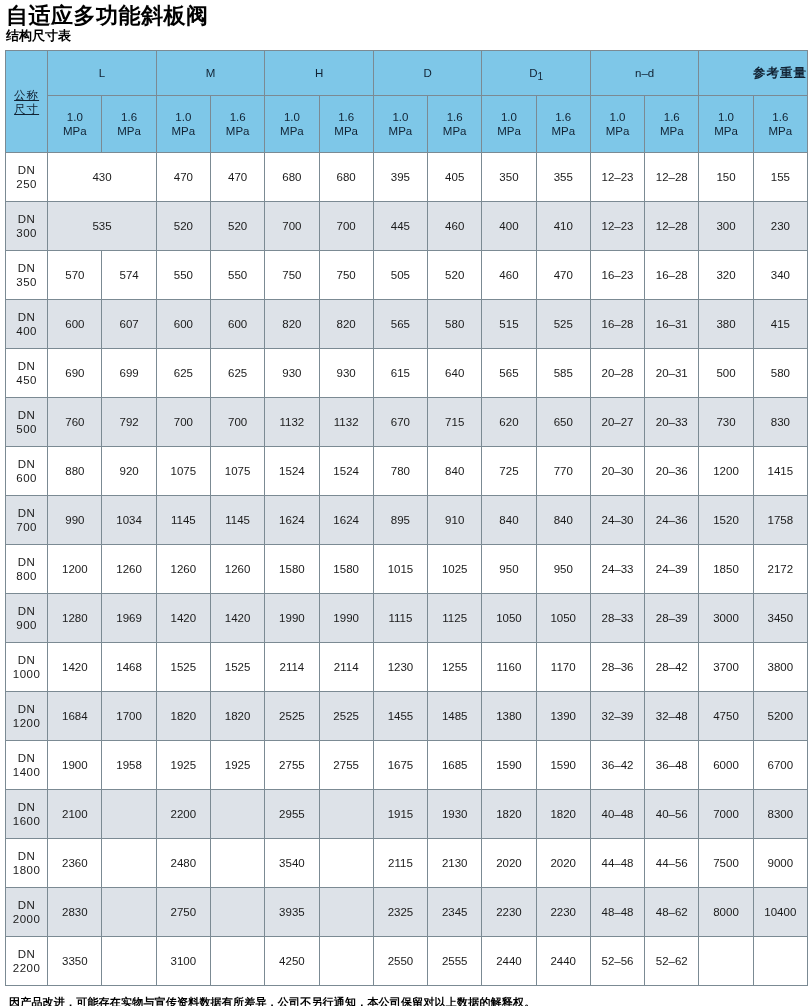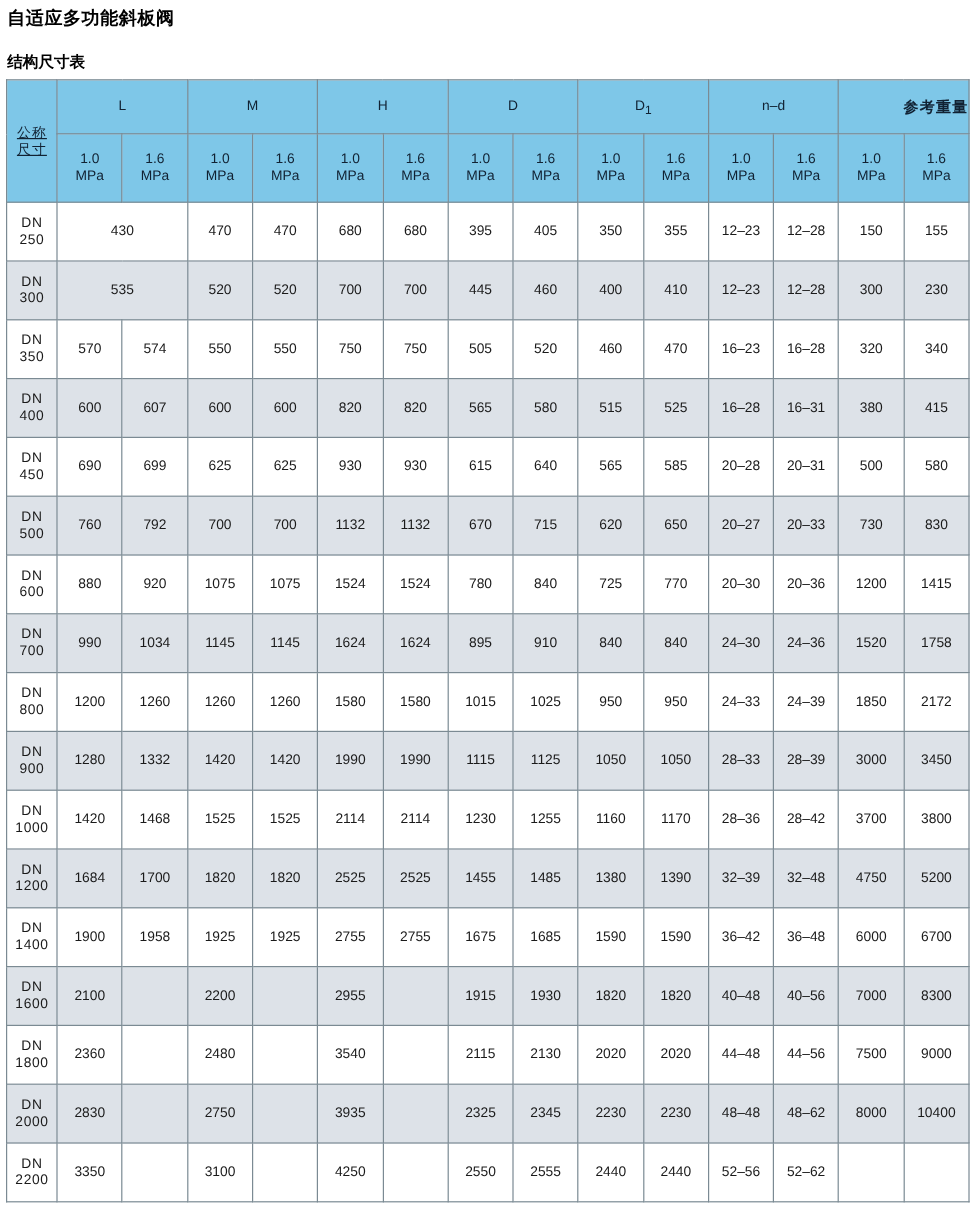--- a/index.html
+++ b/index.html
@@ -15,32 +15,32 @@
     overflow: hidden;
   }
   .page {
     width: 809px;
     height: 1006px;
     position: relative;
     box-sizing: border-box;
     padding: 0 3px;
   }
   .title-main {
-    font-size: 15px;
+    font-size: 22px;
     font-weight: bold;
     letter-spacing: 0.5px;
     color: #000;
     margin: 5px 0 0 3px;
     line-height: 22px;
   }
   .title-sub {
     font-size: 13px;
     font-weight: bold;
     color: #000;
-    margin: 16px 0 6px 3px;
+    margin: 0 0 6px 3px;
     line-height: 17px;
   }
   table.spec {
     border-collapse: collapse;
     width: 803px;
     table-layout: fixed;
     margin-left: 2px;
   }
   table.spec th, table.spec td {
     border: 1px solid #7b8a93;
@@ -385,21 +385,21 @@
           <td class="val">24–39</td>
           <td class="val">1850</td>
           <td class="val">2172</td>
         </tr>
         <tr class="alt">
           <td class="dn">
             <div>DN</div>
             <div>900</div>
           </td>
           <td class="val">1280</td>
-          <td class="val">1332</td>
+          <td class="val">1969</td>
           <td class="val">1420</td>
           <td class="val">1420</td>
           <td class="val">1990</td>
           <td class="val">1990</td>
           <td class="val">1115</td>
           <td class="val">1125</td>
           <td class="val">1050</td>
           <td class="val">1050</td>
           <td class="val">28–33</td>
           <td class="val">28–39</td>

